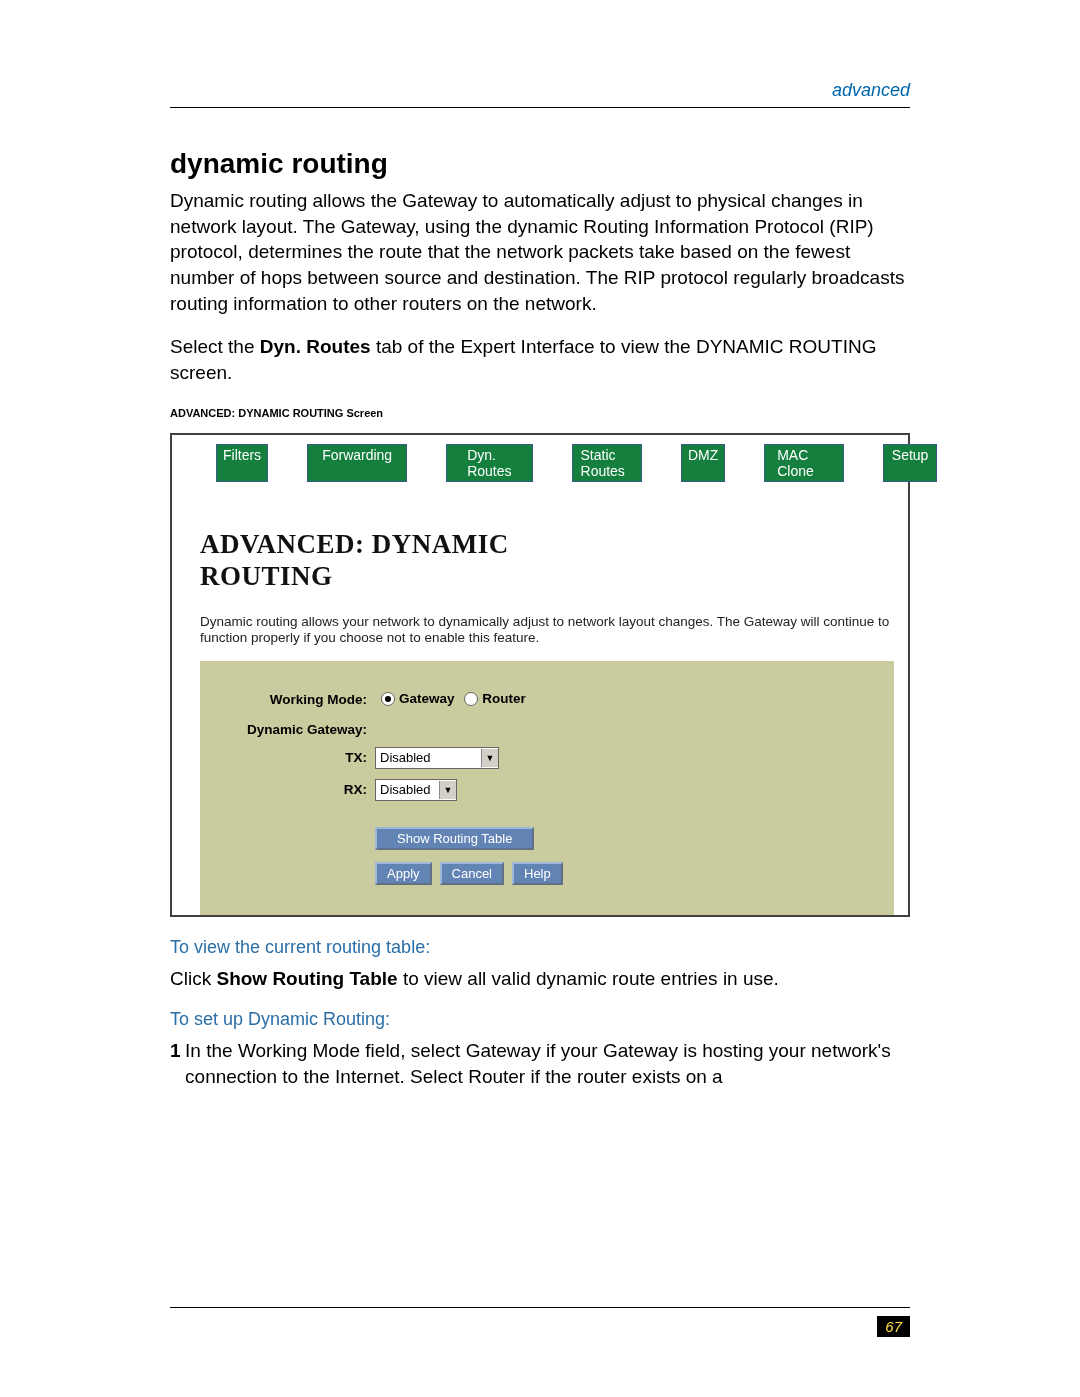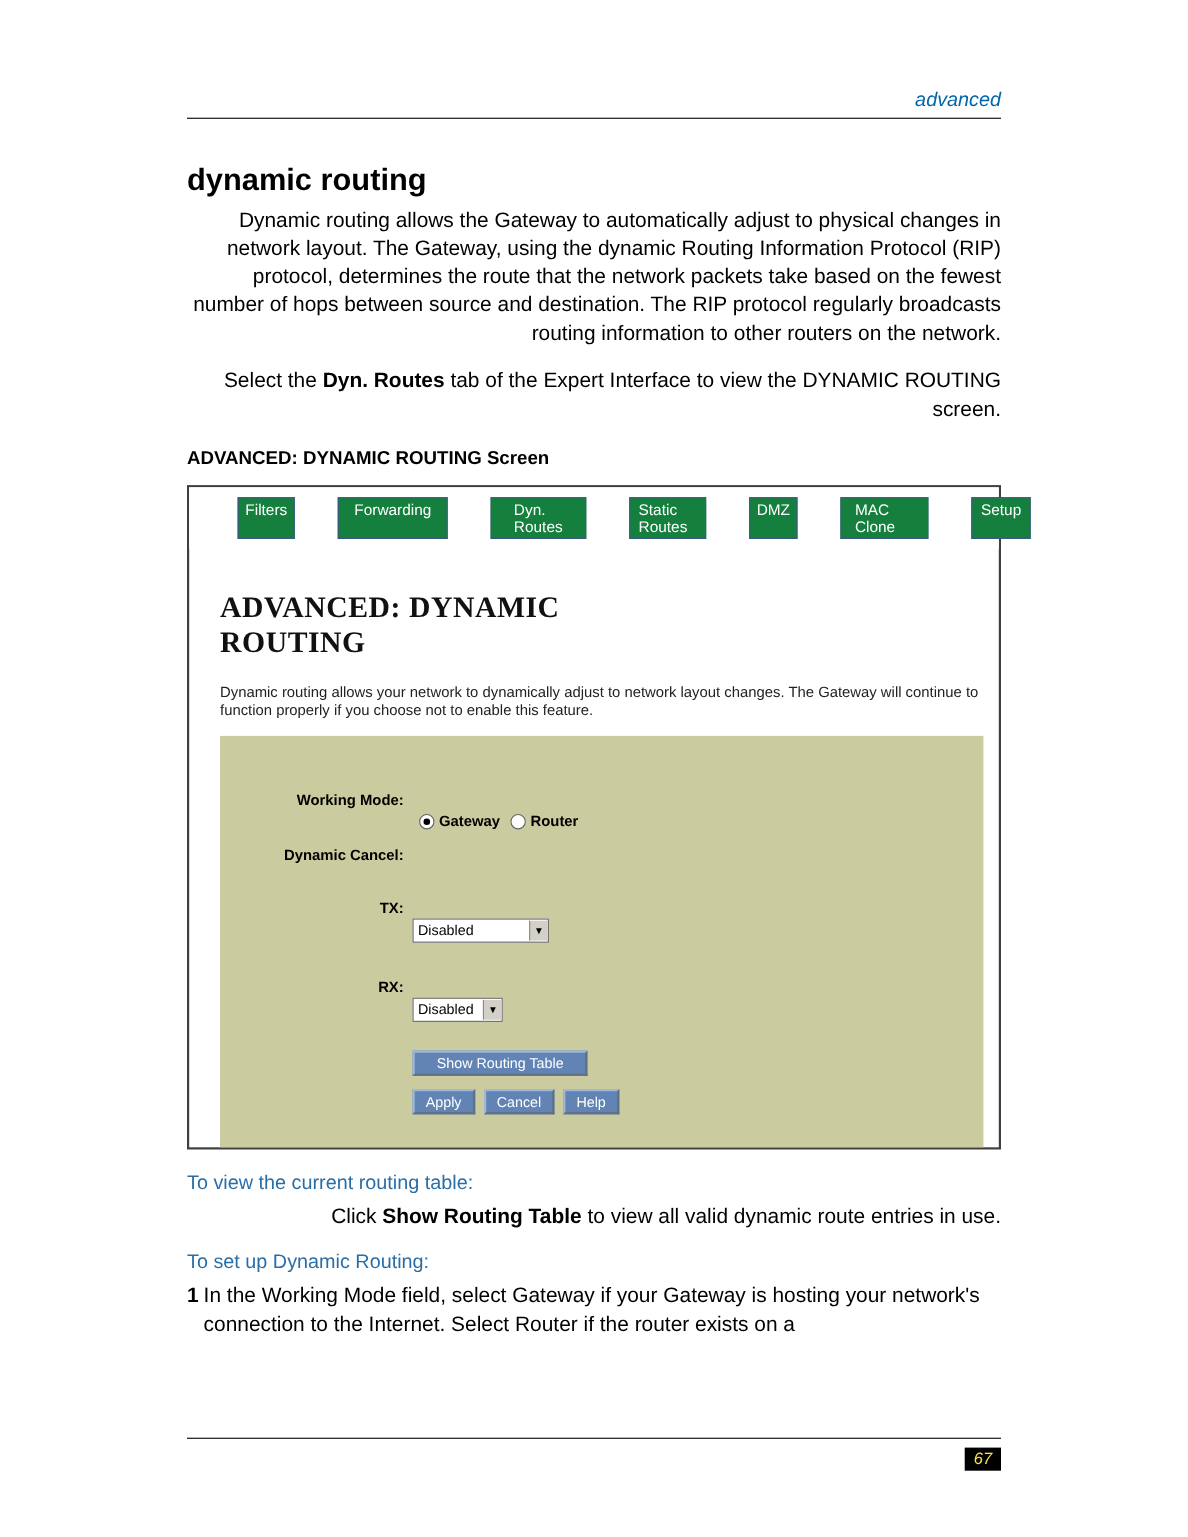--- a/index.html
+++ b/index.html
@@ -34,29 +34,28 @@
     font-size: 28px;
     margin: 0 0 8px 0;
     color: #000;
   }
   .para {
     font-family: Arial, Helvetica, sans-serif;
     font-size: 19px;
     line-height: 1.35;
     color: #000;
     margin: 0 0 18px 0;
-    text-align: right;
   }
   .para .bold {
     font-weight: bold;
   }
   .caption {
     font-family: Arial, Helvetica, sans-serif;
     font-weight: bold;
-    font-size: 17px;
+    font-size: 11px;
     margin: 22px 0 14px 0;
     color: #000;
   }
   .screenshot {
     border: 2px solid #404040;
     background: #ffffff;
     margin-bottom: 20px;
   }
   .tabs {
     display: flex;
@@ -116,21 +115,20 @@
     padding-right: 8px;
     font-family: Verdana, Geneva, sans-serif;
     font-size: 13.5px;
     color: #000;
   }
   .label-col.bold { font-weight: bold; }
   .value-col {
     font-family: Verdana, Geneva, sans-serif;
     font-size: 13.5px;
     color: #000;
-    margin-top: 40px;
   }
   .radio-wrap { font-weight: bold; }
   .radio {
     display: inline-block;
     width: 12px;
     height: 12px;
     border-radius: 50%;
     background: #fff;
     border: 1px solid #666;
     vertical-align: middle;
@@ -255,21 +253,21 @@
       <div class="form-panel">
         <div class="row">
           <div class="label-col bold">Working Mode:</div>
           <div class="value-col radio-wrap">
             <span class="radio checked"></span><span>Gateway</span>
             <span class="radio"></span><span>Router</span>
           </div>
         </div>
 
         <div class="row" style="margin-top:14px;">
-          <div class="label-col bold" style="width:145px;">Dynamic Cancel:</div>
+          <div class="label-col bold" style="width:145px;">Dynamic Gateway:</div>
         </div>
 
         <div class="row">
           <div class="label-col bold">TX:</div>
           <div class="value-col">
             <div class="select wide">
               <span>Disabled</span>
               <span class="select-arrow">▼</span>
             </div>
           </div>

